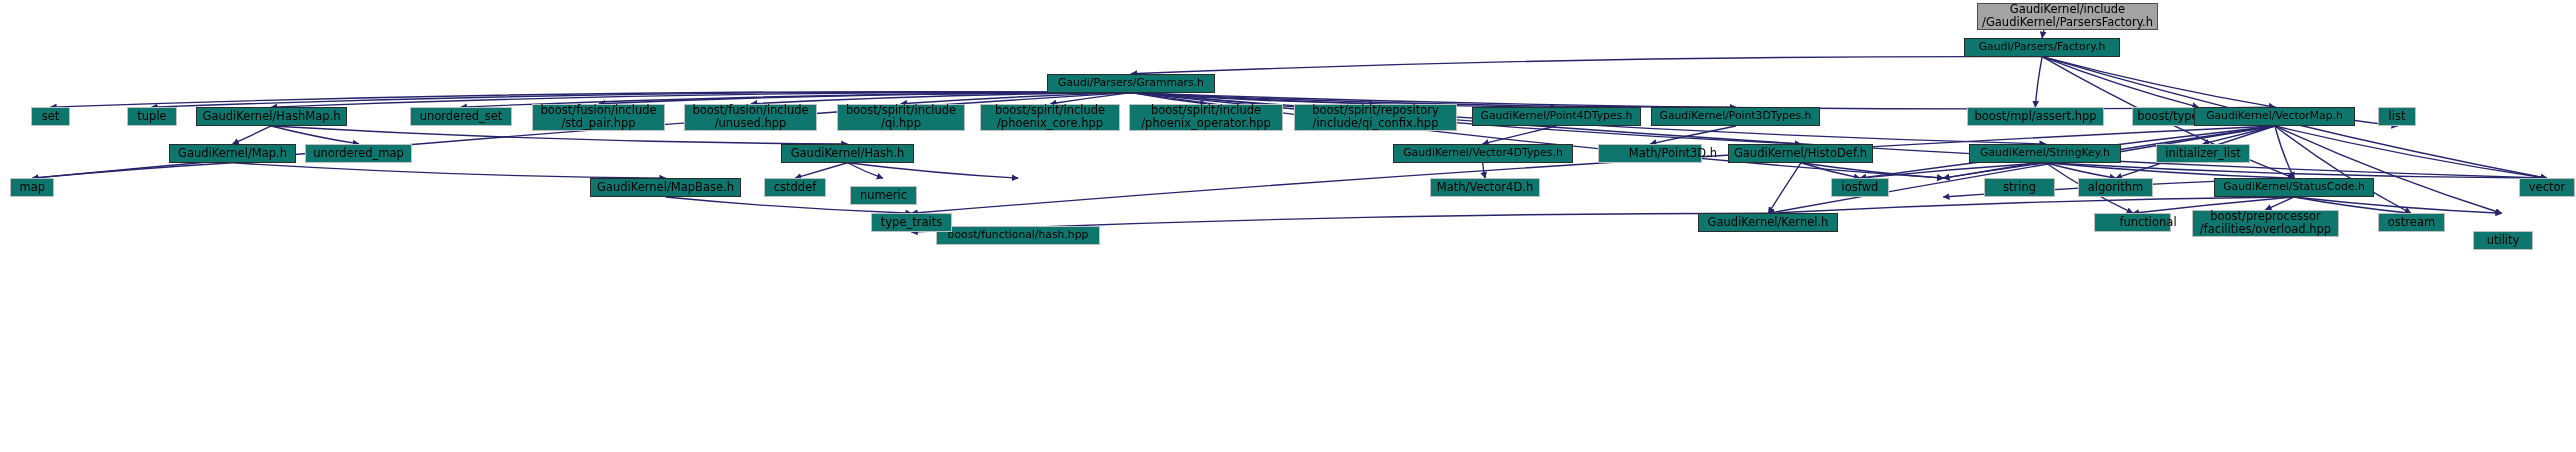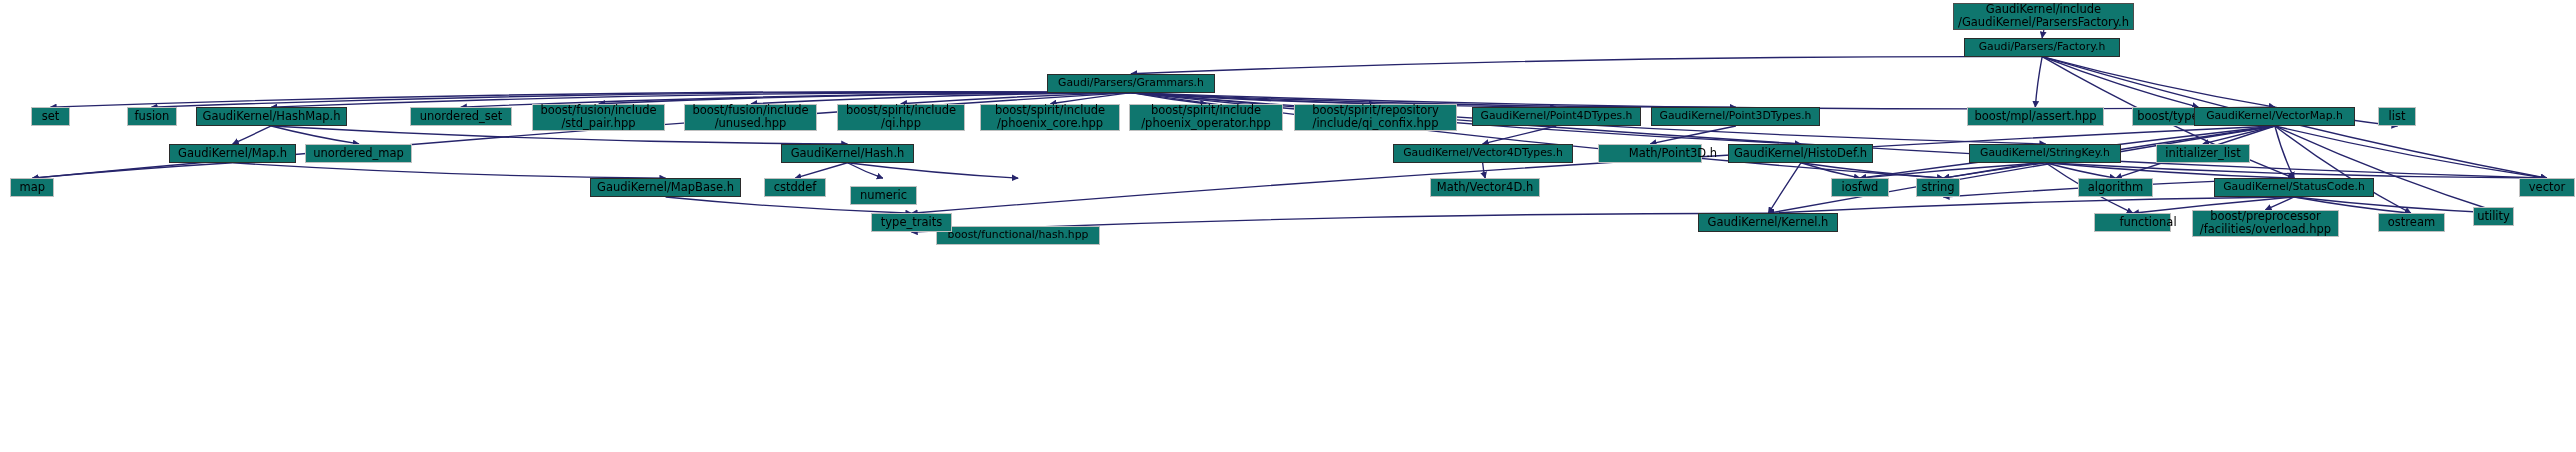--- a/index.html
+++ b/index.html
@@ -35,22 +35,23 @@
     white-space: pre;
     background: #0f766e;
     border: 0.9px solid #c0c0c0;
     font-size: 11.5px;
     z-index: 5;
   }
   .node.strong {
     border: 1.4px solid #2b2b2b;
   }
   .node.root {
-    background: #0f766e;
+    background: #a3a3a3;
     border: 1.4px solid #4d4d4d;
+    margin-left: 24px;
   }
 </style>
 </head>
 <body>
 
 <div id="graph-root">
   <svg id="edge-layer" viewBox="0 0 3011 529" width="2576" height="453" xmlns="http://www.w3.org/2000/svg">
     <defs>
       <marker id="arrow" viewBox="0 0 10 10" refX="9" refY="5" markerWidth="5" markerHeight="5" orient="auto-start-reverse">
         <path d="M 0 0 L 10 5 L 0 10 z" fill="#26246b"></path>
@@ -124,21 +125,21 @@
       </g>
   </svg>
   <div id="nodes">
       <div class="node root" style="left: 1953px; top: 2.6px; width: 181px; height: 27px;">GaudiKernel/include
 /GaudiKernel/ParsersFactory.h</div>
       <div class="node strong" style="left: 1964px; top: 38px; width: 156px; height: 19px; font-size: 10.8px;">Gaudi/Parsers/Factory.h</div>
       <div class="node " style="left: 1967px; top: 107px; width: 137px; height: 19px;">boost/mpl/assert.hpp</div>
       <div class="node " style="left: 2132px; top: 107px; width: 133px; height: 19px;">boost/type_traits.hpp</div>
       <div class="node strong" style="left: 1047px; top: 74px; width: 168px; height: 19px; font-size: 10.8px;">Gaudi/Parsers/Grammars.h</div>
       <div class="node " style="left: 31px; top: 107px; width: 39px; height: 19px;">set</div>
-      <div class="node " style="left: 127px; top: 107px; width: 50px; height: 19px;">fusion</div>
+      <div class="node " style="left: 127px; top: 107px; width: 50px; height: 19px;">tuple</div>
       <div class="node strong" style="left: 196px; top: 107px; width: 151px; height: 19px;">GaudiKernel/HashMap.h</div>
       <div class="node " style="left: 410px; top: 107px; width: 102px; height: 19px;">unordered_set</div>
       <div class="node " style="left: 532px; top: 104px; width: 133px; height: 26.5px;">boost/fusion/include
 /std_pair.hpp</div>
       <div class="node " style="left: 684px; top: 104px; width: 133px; height: 26.5px;">boost/fusion/include
 /unused.hpp</div>
       <div class="node " style="left: 837px; top: 104px; width: 128px; height: 26.5px;">boost/spirit/include
 /qi.hpp</div>
       <div class="node " style="left: 980px; top: 104px; width: 140px; height: 26.5px;">boost/spirit/include
 /phoenix_core.hpp</div>
@@ -158,26 +159,26 @@
       <div class="node strong" style="left: 1728px; top: 144px; width: 145px; height: 19px;">GaudiKernel/HistoDef.h</div>
       <div class="node strong" style="left: 1969px; top: 144px; width: 152px; height: 19px; font-size: 10.8px;">GaudiKernel/StringKey.h</div>
       <div class="node " style="left: 2156px; top: 144px; width: 94px; height: 19px;">initializer_list</div>
       <div class="node " style="left: 10.3px; top: 178px; width: 44px; height: 19px;">map</div>
       <div class="node strong" style="left: 590px; top: 178px; width: 151px; height: 19px;">GaudiKernel/MapBase.h</div>
       <div class="node " style="left: 764px; top: 178px; width: 62px; height: 19px;">cstddef</div>
       <div class="node " style="left: 850px; top: 178px; width: 67px; height: 19px; margin-top: 8px;">numeric</div>
       <div class="node " style="left: 936px; top: 178px; width: 164px; height: 19px; font-size: 10.8px; margin-top: 48px;">boost/functional/hash.hpp</div>
       <div class="node " style="left: 1430px; top: 178px; width: 110px; height: 19px;">Math/Vector4D.h</div>
       <div class="node " style="left: 1831px; top: 178px; width: 58px; height: 19px;">iosfwd</div>
-      <div class="node " style="left: 1916px; top: 178px; width: 44px; height: 19px;">string</div>
+      <div class="node " style="left: 1984px; top: 178px; width: 71px; height: 19px;">string</div>
       <div class="node " style="left: 2078px; top: 178px; width: 75px; height: 19px;">algorithm</div>
       <div class="node strong" style="left: 2214px; top: 178px; width: 160px; height: 19px; font-size: 10.8px;">GaudiKernel/StatusCode.h</div>
       <div class="node " style="left: 2519px; top: 178px; width: 56px; height: 19px;">vector</div>
       <div class="node " style="left: 871px; top: 213px; width: 81px; height: 19px;">type_traits</div>
       <div class="node strong" style="left: 1698px; top: 213px; width: 140px; height: 19px;">GaudiKernel/Kernel.h</div>
       <div class="node " style="left: 2094px; top: 213px; width: 77px; height: 19px; padding-left: 31px;">functional</div>
       <div class="node " style="left: 2192px; top: 210px; width: 147px; height: 26.5px;">boost/preprocessor
 /facilities/overload.hpp</div>
       <div class="node " style="left: 2378px; top: 213px; width: 67px; height: 19px;">ostream</div>
-      <div class="node " style="left: 2473px; top: 207px; width: 41px; height: 19px;">utility</div>
+      <div class="node " style="left: 2473px; top: 231px; width: 60px; height: 19px;">utility</div>
     </div>
 </div>
 
 
 </body></html>

